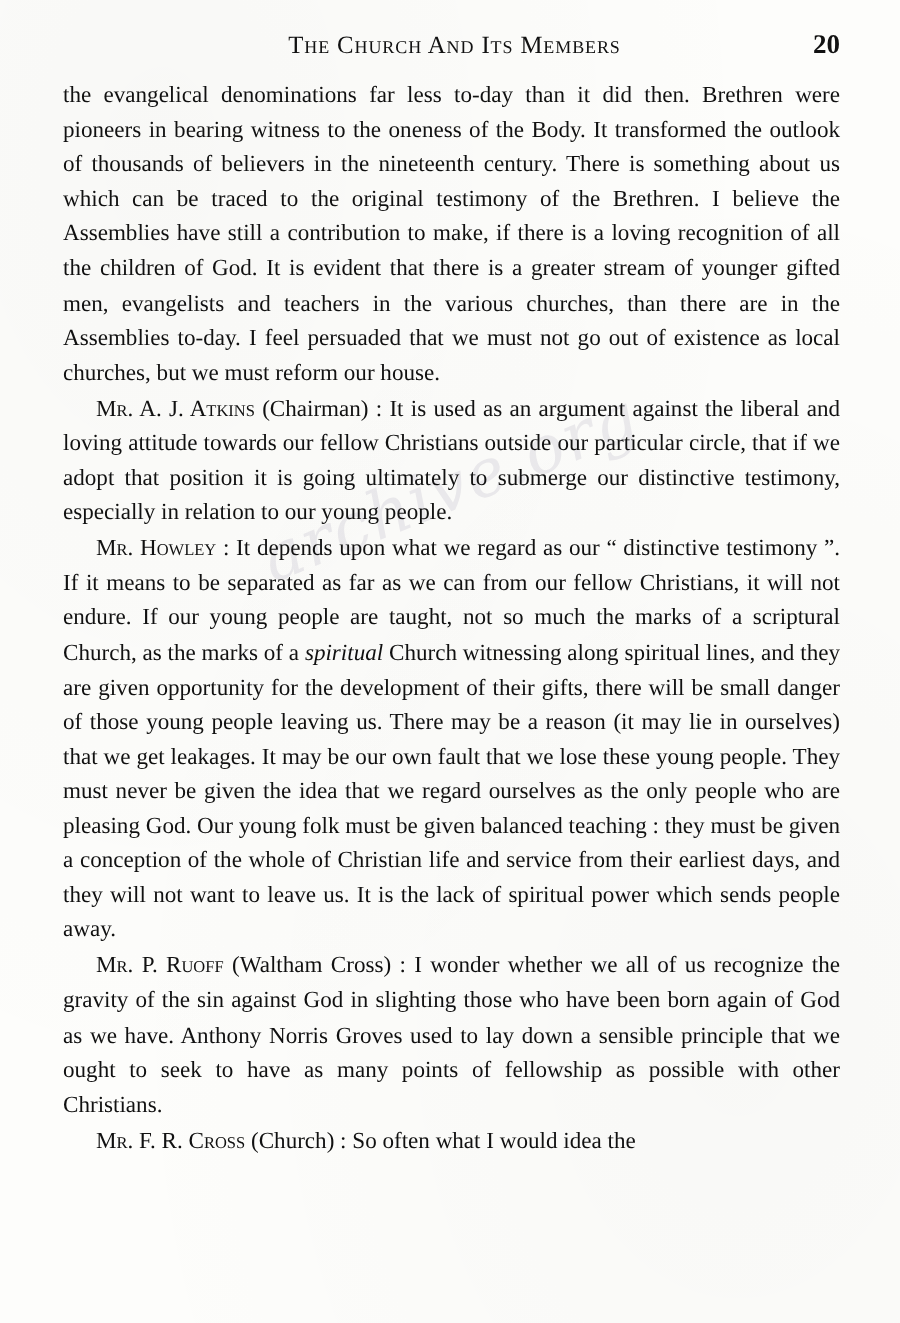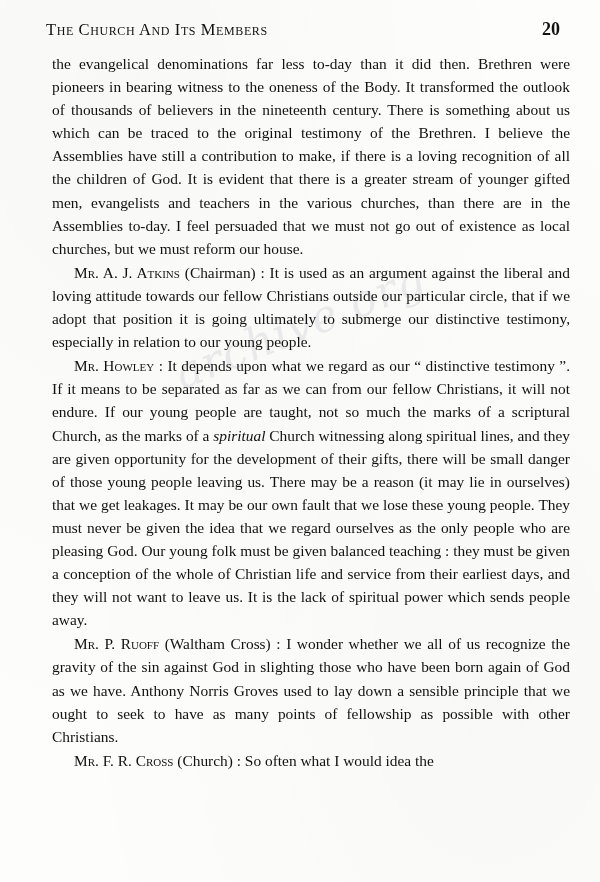--- a/index.html
+++ b/index.html
@@ -49,37 +49,37 @@
     position: absolute;
     top: 20px;
     left: 46px;
     right: 40px;
     height: 26px;
   }
   .running-title {
     position: absolute;
     left: 0;
     right: 0;
-    text-align: left;
+    text-align: center;
     font-size: 16.5px;
     letter-spacing: 0.6px;
     font-variant: small-caps;
     text-transform: capitalize;
   }
   .folio {
     position: absolute;
     right: 0;
     top: -1px;
     font-size: 18px;
     font-weight: bold;
   }
   .body-text {
     position: absolute;
     top: 52px;
-    left: 52px;
+    left: 42px;
     width: 518px;
   }
   p.para {
     margin: 0 0 0 0;
     font-size: 15.4px;
     line-height: 23.1px;
     text-align: justify;
     text-justify: inter-word;
     -webkit-hyphens: none;
     hyphens: none;

